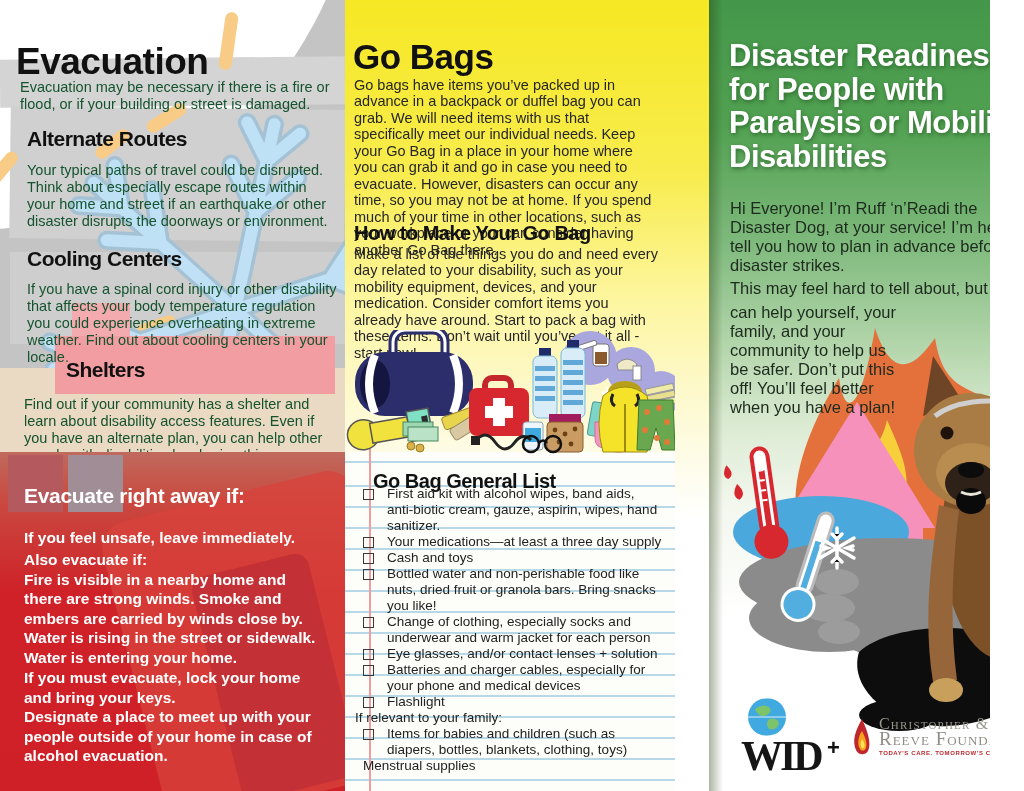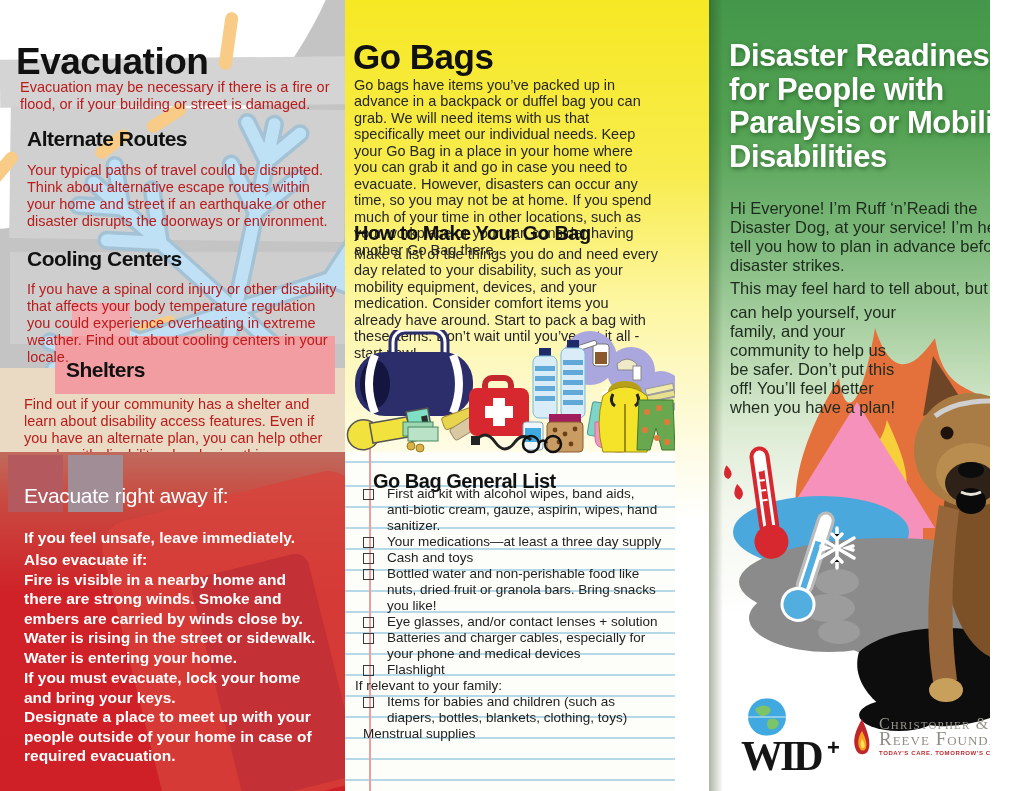--- a/index.html
+++ b/index.html
@@ -17,22 +17,22 @@
   .pink-chip{left:55px;top:336px;width:280px;height:58px;background:#f29da1;}
   .pink-chip2{left:72px;top:303px;width:58px;height:38px;background:#f4abb0;}
   .red-zone{left:0;top:452px;width:345px;height:339px;
     background:linear-gradient(180deg,#c06a5e 0%,#c94a40 14%,#cf2127 42%,#ce2026 100%);}
   .rz1{left:130px;top:40px;width:260px;height:310px;background:#d8433c;border-radius:28px;transform:rotate(-14deg);opacity:.75;}
   .rz2{left:215px;top:110px;width:120px;height:230px;background:#c33136;border-radius:14px;transform:rotate(-14deg);}
   .rz3{left:8px;top:3px;width:55px;height:57px;background:#b45a5f;}
   .rz4{left:68px;top:3px;width:55px;height:57px;background:#a08d96;}
   .lp-title{left:16px;top:16px;font-size:37px;}
   .lp-h2{font-size:21px;}
-  .lp-body{font-size:14.5px;line-height:17px;color:#b91c1c;}
-  .alert-h{font-size:21px;font-weight:400;color:#fff;letter-spacing:-0.3px;margin-top:8px;}
+  .lp-body{font-size:14.5px;line-height:17px;color:#14532d;}
+  .alert-h{font-size:21px;font-weight:700;color:#fff;letter-spacing:-0.3px;margin-top:8px;}
   .alert-t{font-size:15.5px;line-height:19.5px;font-weight:700;color:#fff;}
   .snowflake{left:15px;top:90px;transform:rotate(12deg);opacity:.95;}
   
   #middle{left:345px;width:388px;background:linear-gradient(180deg,#f6e823 0%,#f8ec4e 22%,#fdf6a0 38%,#fdf9cd 50%,#fefce8 58%,#ffffff 66%);}
   .mp-title{left:8px;top:14px;font-size:35px;}
   .mp-h2{font-size:20px;}
   .mp-body{font-size:14.5px;line-height:16.5px;color:#262626;}
   .paper{left:0;top:452px;width:330px;height:339px;background-color:#fdfdfa;
     background-image:repeating-linear-gradient(180deg,rgba(0,0,0,0) 0 19px,#b7d8e6 19px 21px);
     background-position:0 14px;}
@@ -97,21 +97,21 @@
   </svg>
 
   <div class="abs tan-band"></div>
   <div class="abs pink-chip2"></div>
   <div class="abs pink-chip"></div>
 
   <h1 class="abs cond lp-title">Evacuation</h1>
   <p class="abs lp-body" style="left:20px;top:64px;width:312px;">Evacuation may be necessary if there is a fire or flood, or if your building or street is damaged.</p>
 
   <h2 class="abs cond lp-h2" style="left:27px;top:110px;">Alternate Routes</h2>
-  <p class="abs lp-body" style="left:27px;top:147px;width:308px;">Your typical paths of travel could be disrupted. Think about alternative escape routes within your home and street if an earthquake or other disaster disrupts the doorways or environment.</p>
+  <p class="abs lp-body" style="left:27px;top:147px;width:308px;">Your typical paths of travel could be disrupted. Think about especially escape routes within your home and street if an earthquake or other disaster disrupts the doorways or environment.</p>
 
   <h2 class="abs cond lp-h2" style="left:27px;top:230px;">Cooling Centers</h2>
   <p class="abs lp-body" style="left:27px;top:266px;width:310px;">If you have a spinal cord injury or other disability that affects your body temperature regulation you could experience overheating in extreme weather. Find out about cooling centers in your locale.</p>
 
   <h2 class="abs cond lp-h2" style="left:66px;top:341px;">Shelters</h2>
   <p class="abs lp-body" style="left:24px;top:381px;width:310px;">Find out if your community has a shelter and learn about disability access features. Even if you have an alternate plan, you can help other people with disabilities by sharing this information.</p>
 
   <div class="abs red-zone">
     <div class="abs rz3"></div>
     <div class="abs rz4"></div>
@@ -120,21 +120,21 @@
     <h2 class="abs alert-h" style="left:24px;top:24px;">Evacuate right away if:</h2>
     <p class="abs alert-t" style="left:24px;top:60px;width:300px;">If you feel unsafe, leave immediately.</p>
     <div class="abs" style="left:24px;top:98px;width:300px;">
       <div class="alert-t">Also evacuate if:</div>
       <div class="alert-t">Fire is visible in a nearby home and there are strong winds. Smoke and embers are carried by winds close by.</div>
       <div class="alert-t">Water is rising in the street or sidewalk.</div>
       <div class="alert-t">Water is entering your home.</div>
     </div>
     <div class="abs" style="left:24px;top:216px;width:302px;">
       <div class="alert-t">If you must evacuate, lock your home and bring your keys.</div>
-      <div class="alert-t">Designate a place to meet up with your people outside of your home in case of required evacuation.</div>
+      <div class="alert-t">Designate a place to meet up with your people outside of your home in case of alcohol evacuation.</div>
     </div>
   </div>
 </div>
 
 <div id="middle" class="panel">
   <div class="abs paper"></div>
   <div class="abs redline"></div>
 
   <h1 class="abs cond mp-title">Go Bags</h1>
   <p class="abs mp-body" style="left:9px;top:62px;width:306px;">Go bags have items you’ve packed up in advance in a backpack or duffel bag you can grab. We will need items with us that specifically meet our individual needs. Keep your Go Bag in a place in your home where you can grab it and go in case you need to evacuate. However, disasters can occur any time, so you may not be at home. If you spend much of your time in other locations, such as your workplace or your car, consider having another Go Bag there.</p>
@@ -272,20 +272,24 @@
         <span class="box"></span>
         <span>Your medications—at least a three day supply</span>
       </div>
     <div class="chk">
         <span class="box"></span>
         <span>Cash and toys</span>
       </div>
     <div class="chk">
         <span class="box"></span>
         <span>Bottled water and non-perishable food like nuts, dried fruit or granola bars. Bring snacks you like!</span>
+      </div>
+    <div class="chk">
+        <span class="box"></span>
+        <span>Change of clothing, especially socks and underwear and warm jacket for each person</span>
       </div>
     <div class="chk">
         <span class="box"></span>
         <span>Eye glasses, and/or contact lenses + solution</span>
       </div>
     <div class="chk">
         <span class="box"></span>
         <span>Batteries and charger cables, especially for your phone and medical devices</span>
       </div>
     <div class="chk">

